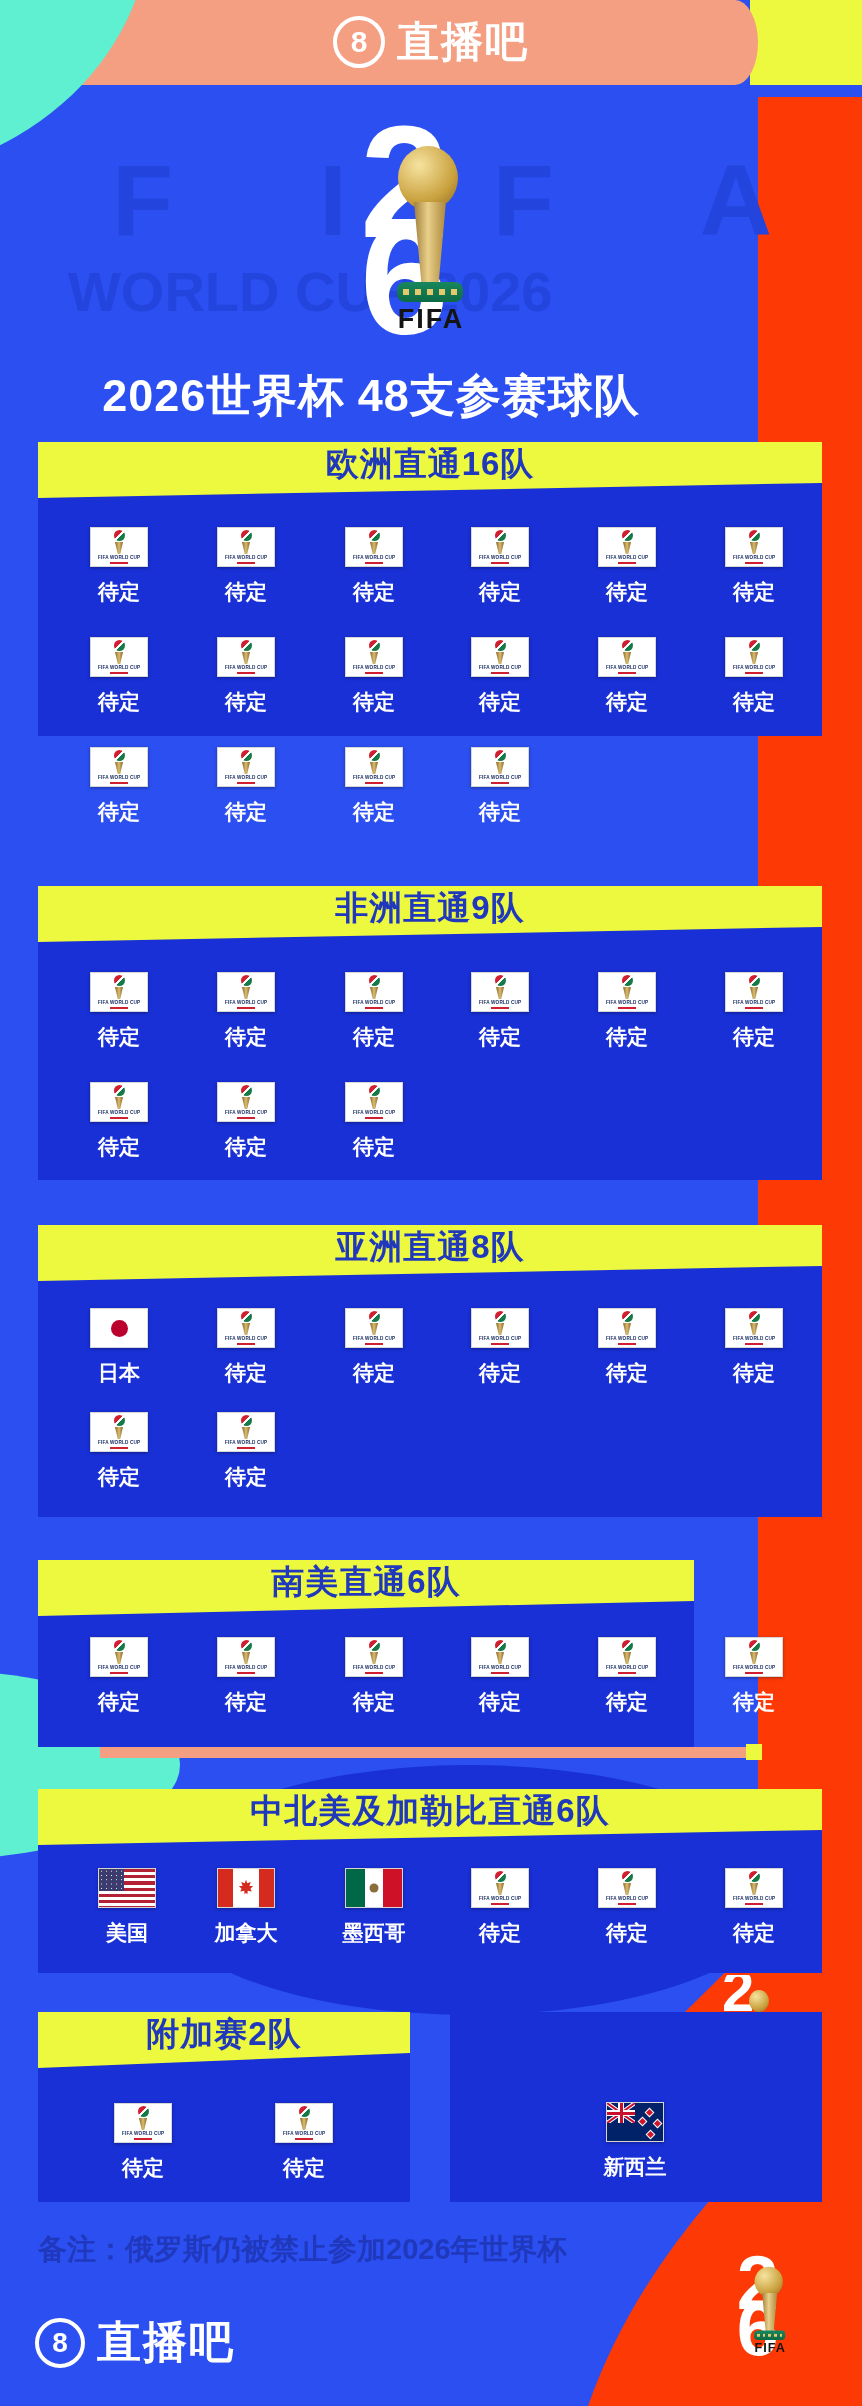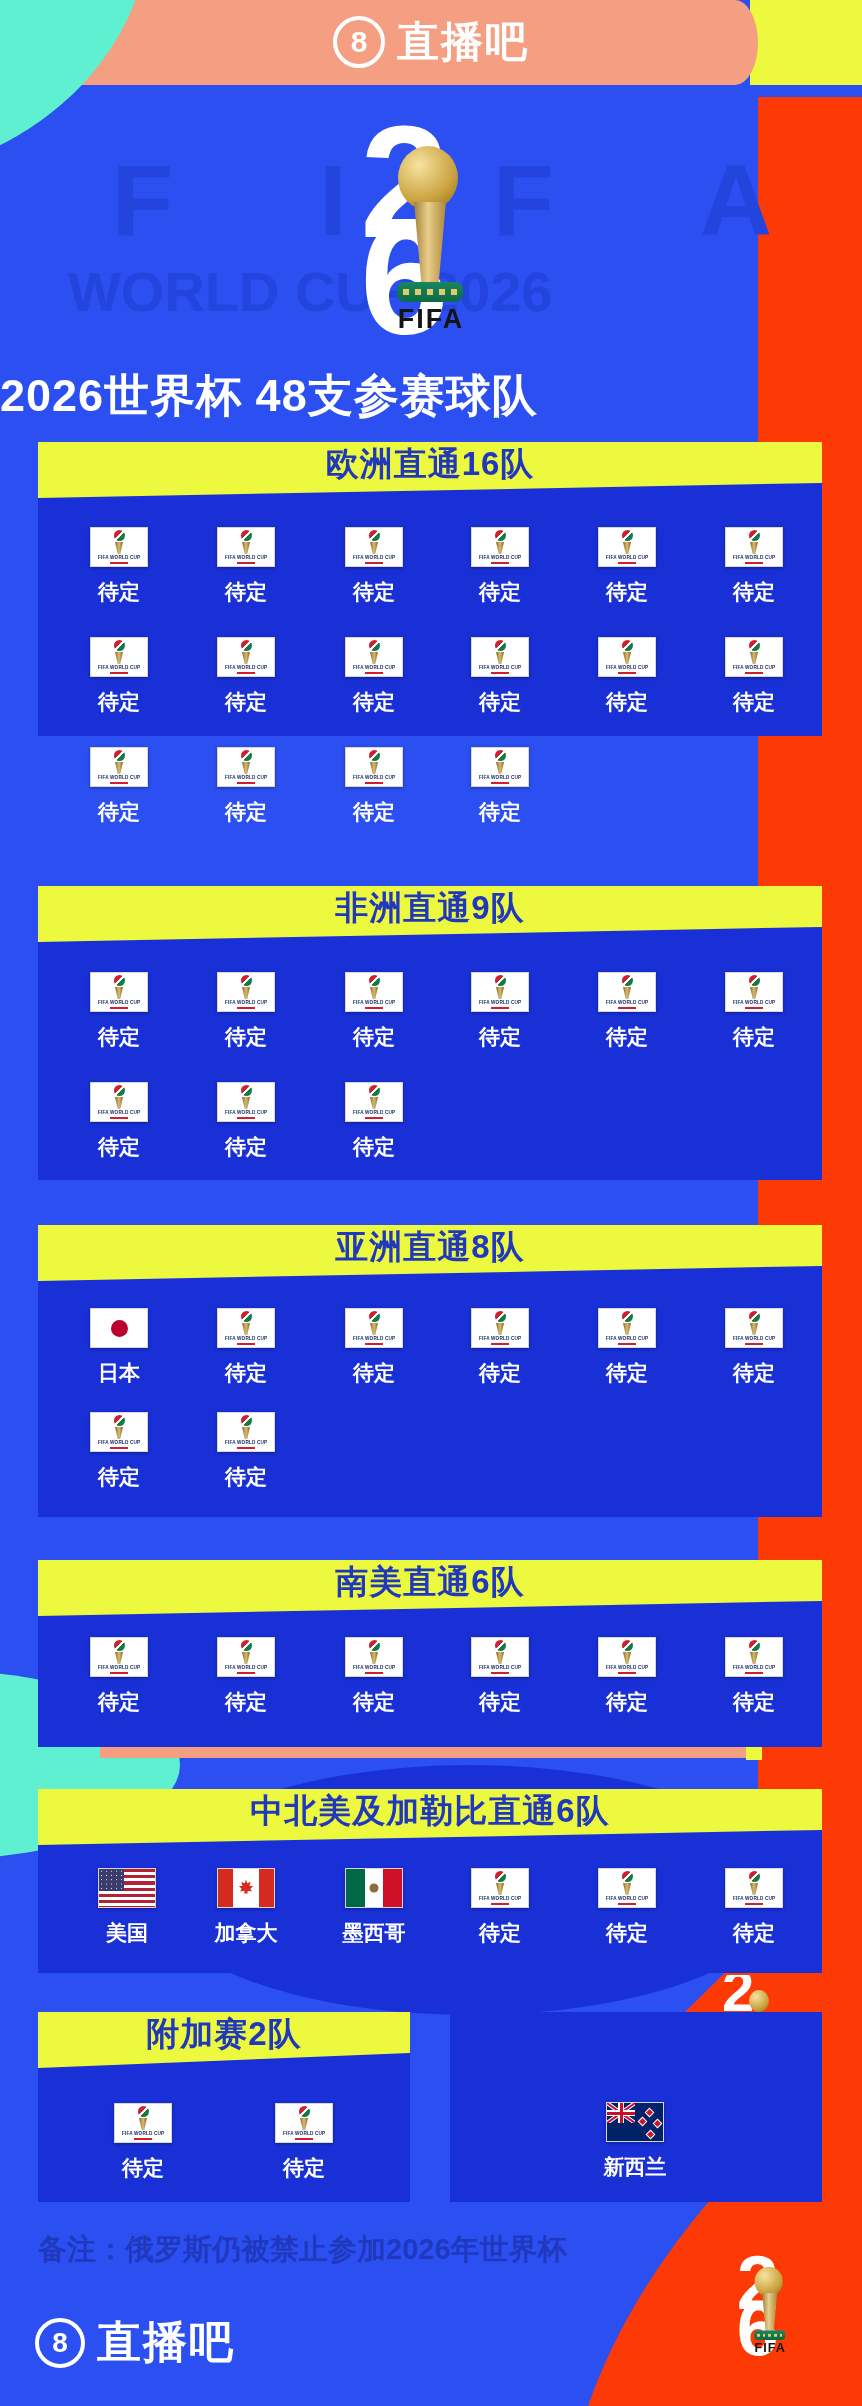--- a/index.html
+++ b/index.html
@@ -37,21 +37,21 @@
         clip-path:polygon(12% 0,88% 0,70% 100%,30% 100%);}
   .badge .base{position:absolute;left:45px;top:146px;width:66px;height:20px;border-radius:8px;
         background:linear-gradient(#18875d,#0c6b45);}
   .badge .base:after{content:"";position:absolute;left:6px;right:6px;top:7px;height:6px;
         background:repeating-linear-gradient(90deg,#e6c96f 0 6px,transparent 6px 12px);}
   .badge .fifa{position:absolute;left:0;right:0;top:168px;text-align:center;
         font-size:27px;font-weight:900;color:#141414;letter-spacing:2px;}
   .hero-badge{left:352px;top:136px;}
   .corner-badge{left:733px;top:2262px;transform:scale(.47);transform-origin:top left;z-index:2;}
 
-  .hero-title{left:0;top:366px;width:742px;color:#fff;
+  .hero-title{left:0;top:366px;width:742px;text-align:center;color:#fff;
               font-size:45px;font-weight:900;letter-spacing:1px;z-index:6;}
 
   
   .panel{position:absolute;background:var(--panel,#1830D6);z-index:5;}
   .panel-head{position:absolute;left:0;top:0;right:0;height:56px;background:var(--yellow,#EDF93F);
               clip-path:polygon(0 0,100% 0,100% 73%,0 100%);
               display:flex;justify-content:center;}
   .panel.mirror .panel-head{clip-path:polygon(0 0,100% 0,100% 100%,0 73%);}
   .panel-head span{font-size:33px;font-weight:900;color:var(--headtx,#2038BC);
                    line-height:43px;letter-spacing:1px;white-space:nowrap;}
@@ -460,21 +460,21 @@
         <div class="team" style="left: 163px; top: 187px;">
           <div class="flag tbd">
             <div class="wc-ball"></div>
             <div class="wc-cup"></div>
             <div class="wc-cap">FIFA WORLD CUP</div>
             <div class="wc-bar"></div>
           </div>
           <div class="tname">待定</div>
         </div>
       </div>
-      <div class="panel" style="left: 38px; top: 1560px; width: 784px; height: 187px;">
+      <div class="panel" style="left: 38px; top: 1560px; width: 656px; height: 187px;">
         <div class="panel-head">
           <span>南美直通6队</span>
         </div>
         <div class="team" style="left: 36px; top: 77px;">
           <div class="flag tbd">
             <div class="wc-ball"></div>
             <div class="wc-cup"></div>
             <div class="wc-cap">FIFA WORLD CUP</div>
             <div class="wc-bar"></div>
           </div>

